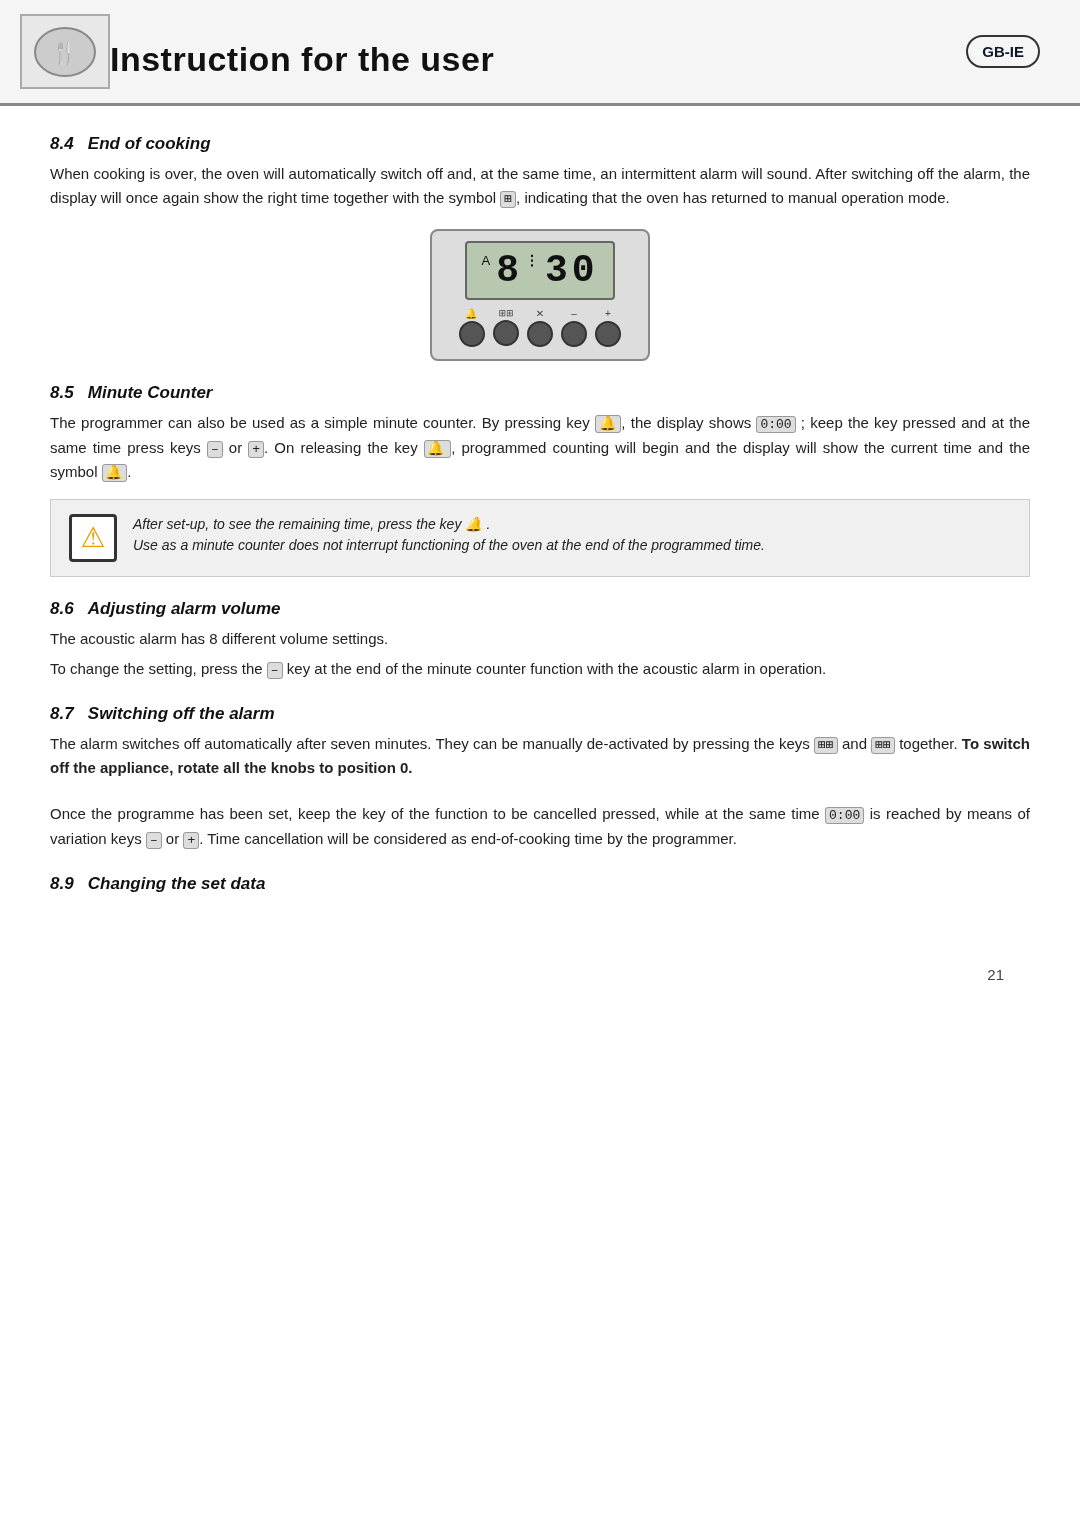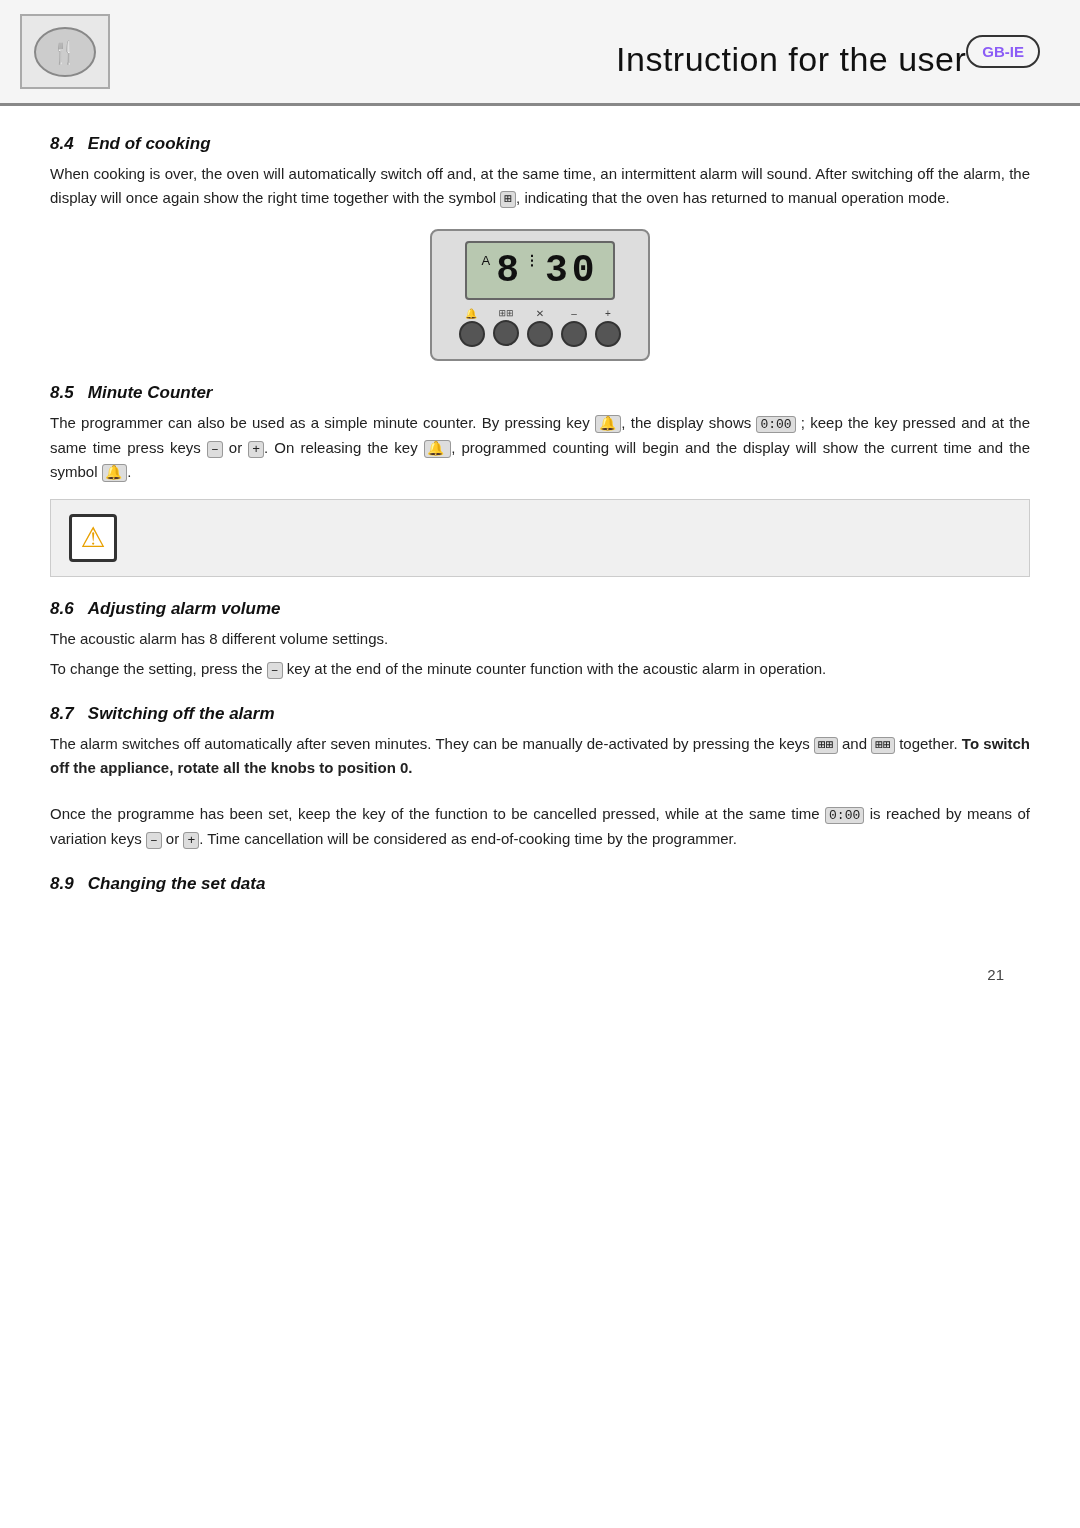--- a/index.html
+++ b/index.html
@@ -28,34 +28,34 @@
       border: 2px solid #aaa;
       background: #e8e8e8;
       display: flex;
       align-items: center;
       justify-content: center;
       font-size: 30px;
       color: #666;
     }
     .header-title {
       flex: 1;
-      text-align: right;
+      text-align: left;
       font-size: 34px;
-      font-weight: normal;
+      font-weight: bold;
       color: #111;
       letter-spacing: 0.5px;
       margin-top: 16px;
     }
     .header-badge {
       border: 2px solid #333;
       border-radius: 20px;
       padding: 6px 14px;
       font-size: 15px;
       font-weight: bold;
-      color: #8b5cf6;
+      color: #0f172a;
       white-space: nowrap;
     }
 
     
     .content {
       padding: 28px 50px 40px 50px;
     }
 
     
     .section {
@@ -252,20 +252,24 @@
   </div>
 
   <div class="section">
     <div class="section-heading">8.5&nbsp;&nbsp;&nbsp;Minute Counter</div>
     <div class="section-body">
       The programmer can also be used as a simple minute counter. By pressing key <span class="sym sym-bell">🔔</span>, the display shows <span class="sym">0:00</span> ; keep the key pressed and at the same time press keys <span class="sym">–</span> or <span class="sym">+</span>. On releasing the key <span class="sym sym-bell">🔔</span>, programmed counting will begin and the display will show the current time and the symbol <span class="sym sym-bell">🔔</span>.
     </div>
 
     <div class="warning-box">
       <div class="warning-icon">⚠</div>
+      <div class="warning-text">
+        <em>After set-up, to see the remaining time, press the key 🔔 .</em><br>
+        <em>Use as a minute counter does not interrupt functioning of the oven at the end of the programmed time.</em>
+      </div>
     </div>
   </div>
 
   <div class="section">
     <div class="section-heading">8.6&nbsp;&nbsp;&nbsp;Adjusting alarm volume</div>
     <div class="section-body">
       The acoustic alarm has 8 different volume settings.
     </div>
     <div class="section-body" style="margin-top:6px;">
       To change the setting, press the <span class="sym">–</span> key at the end of the minute counter function with the acoustic alarm in operation.

